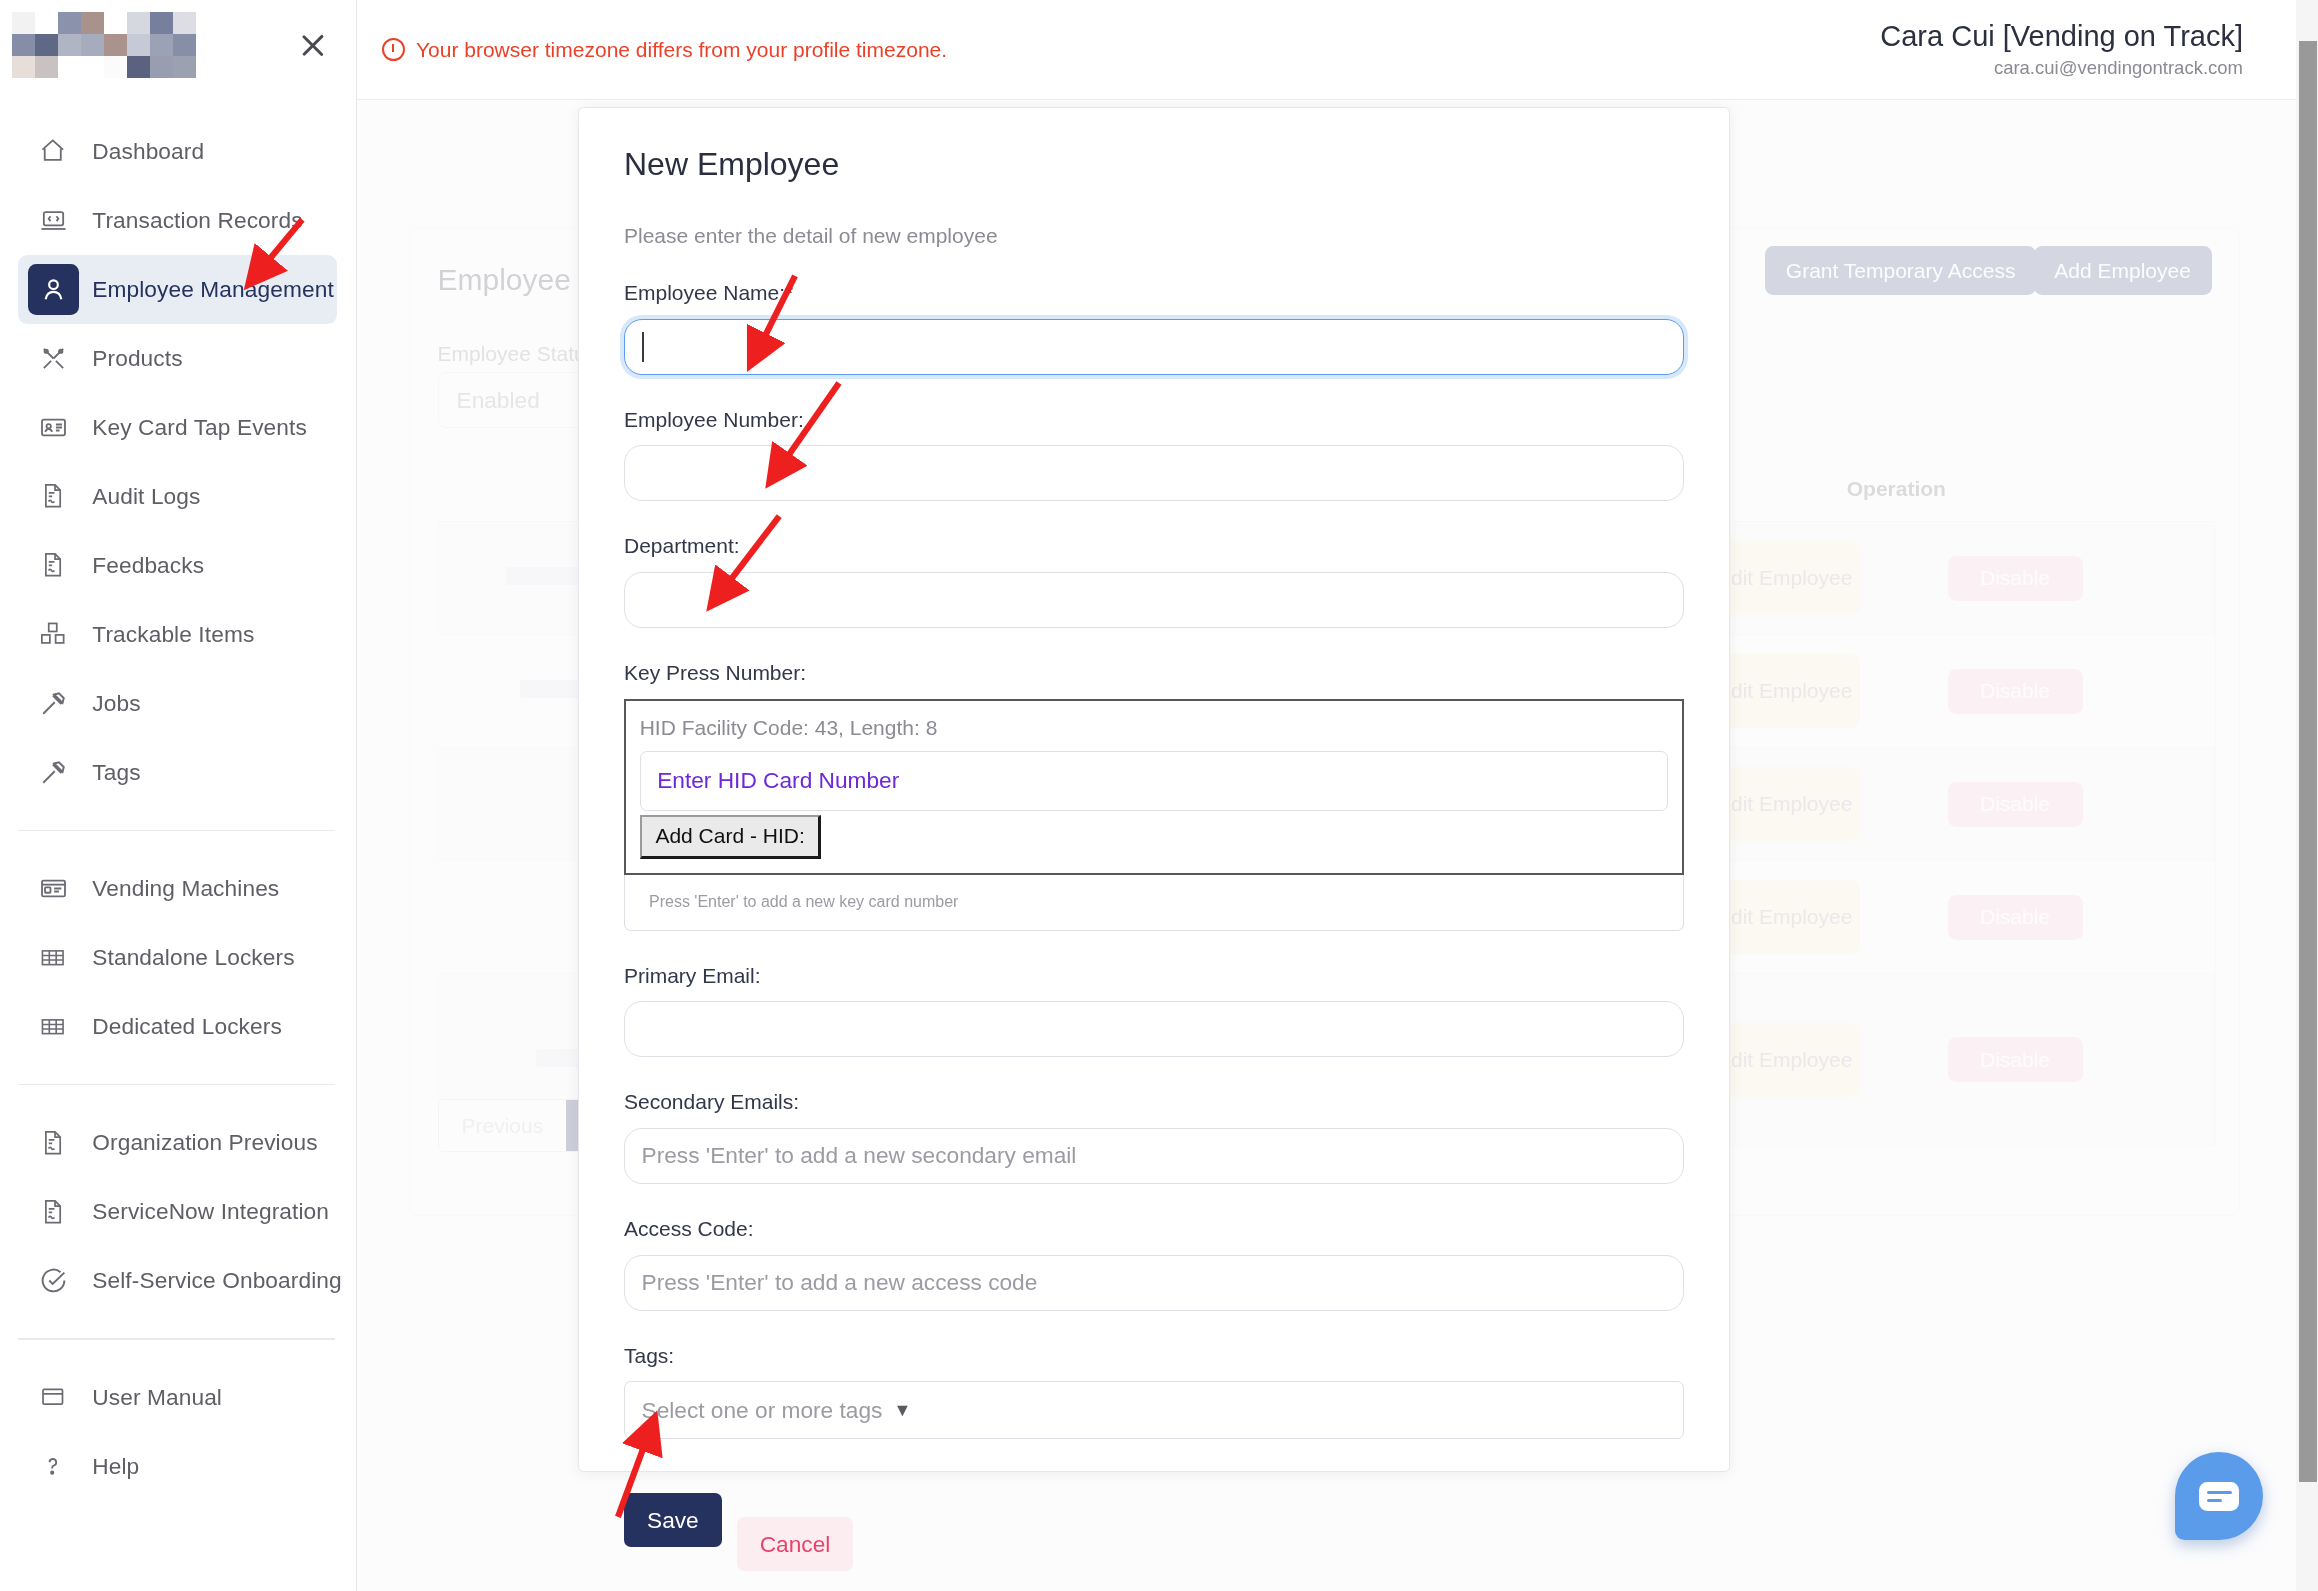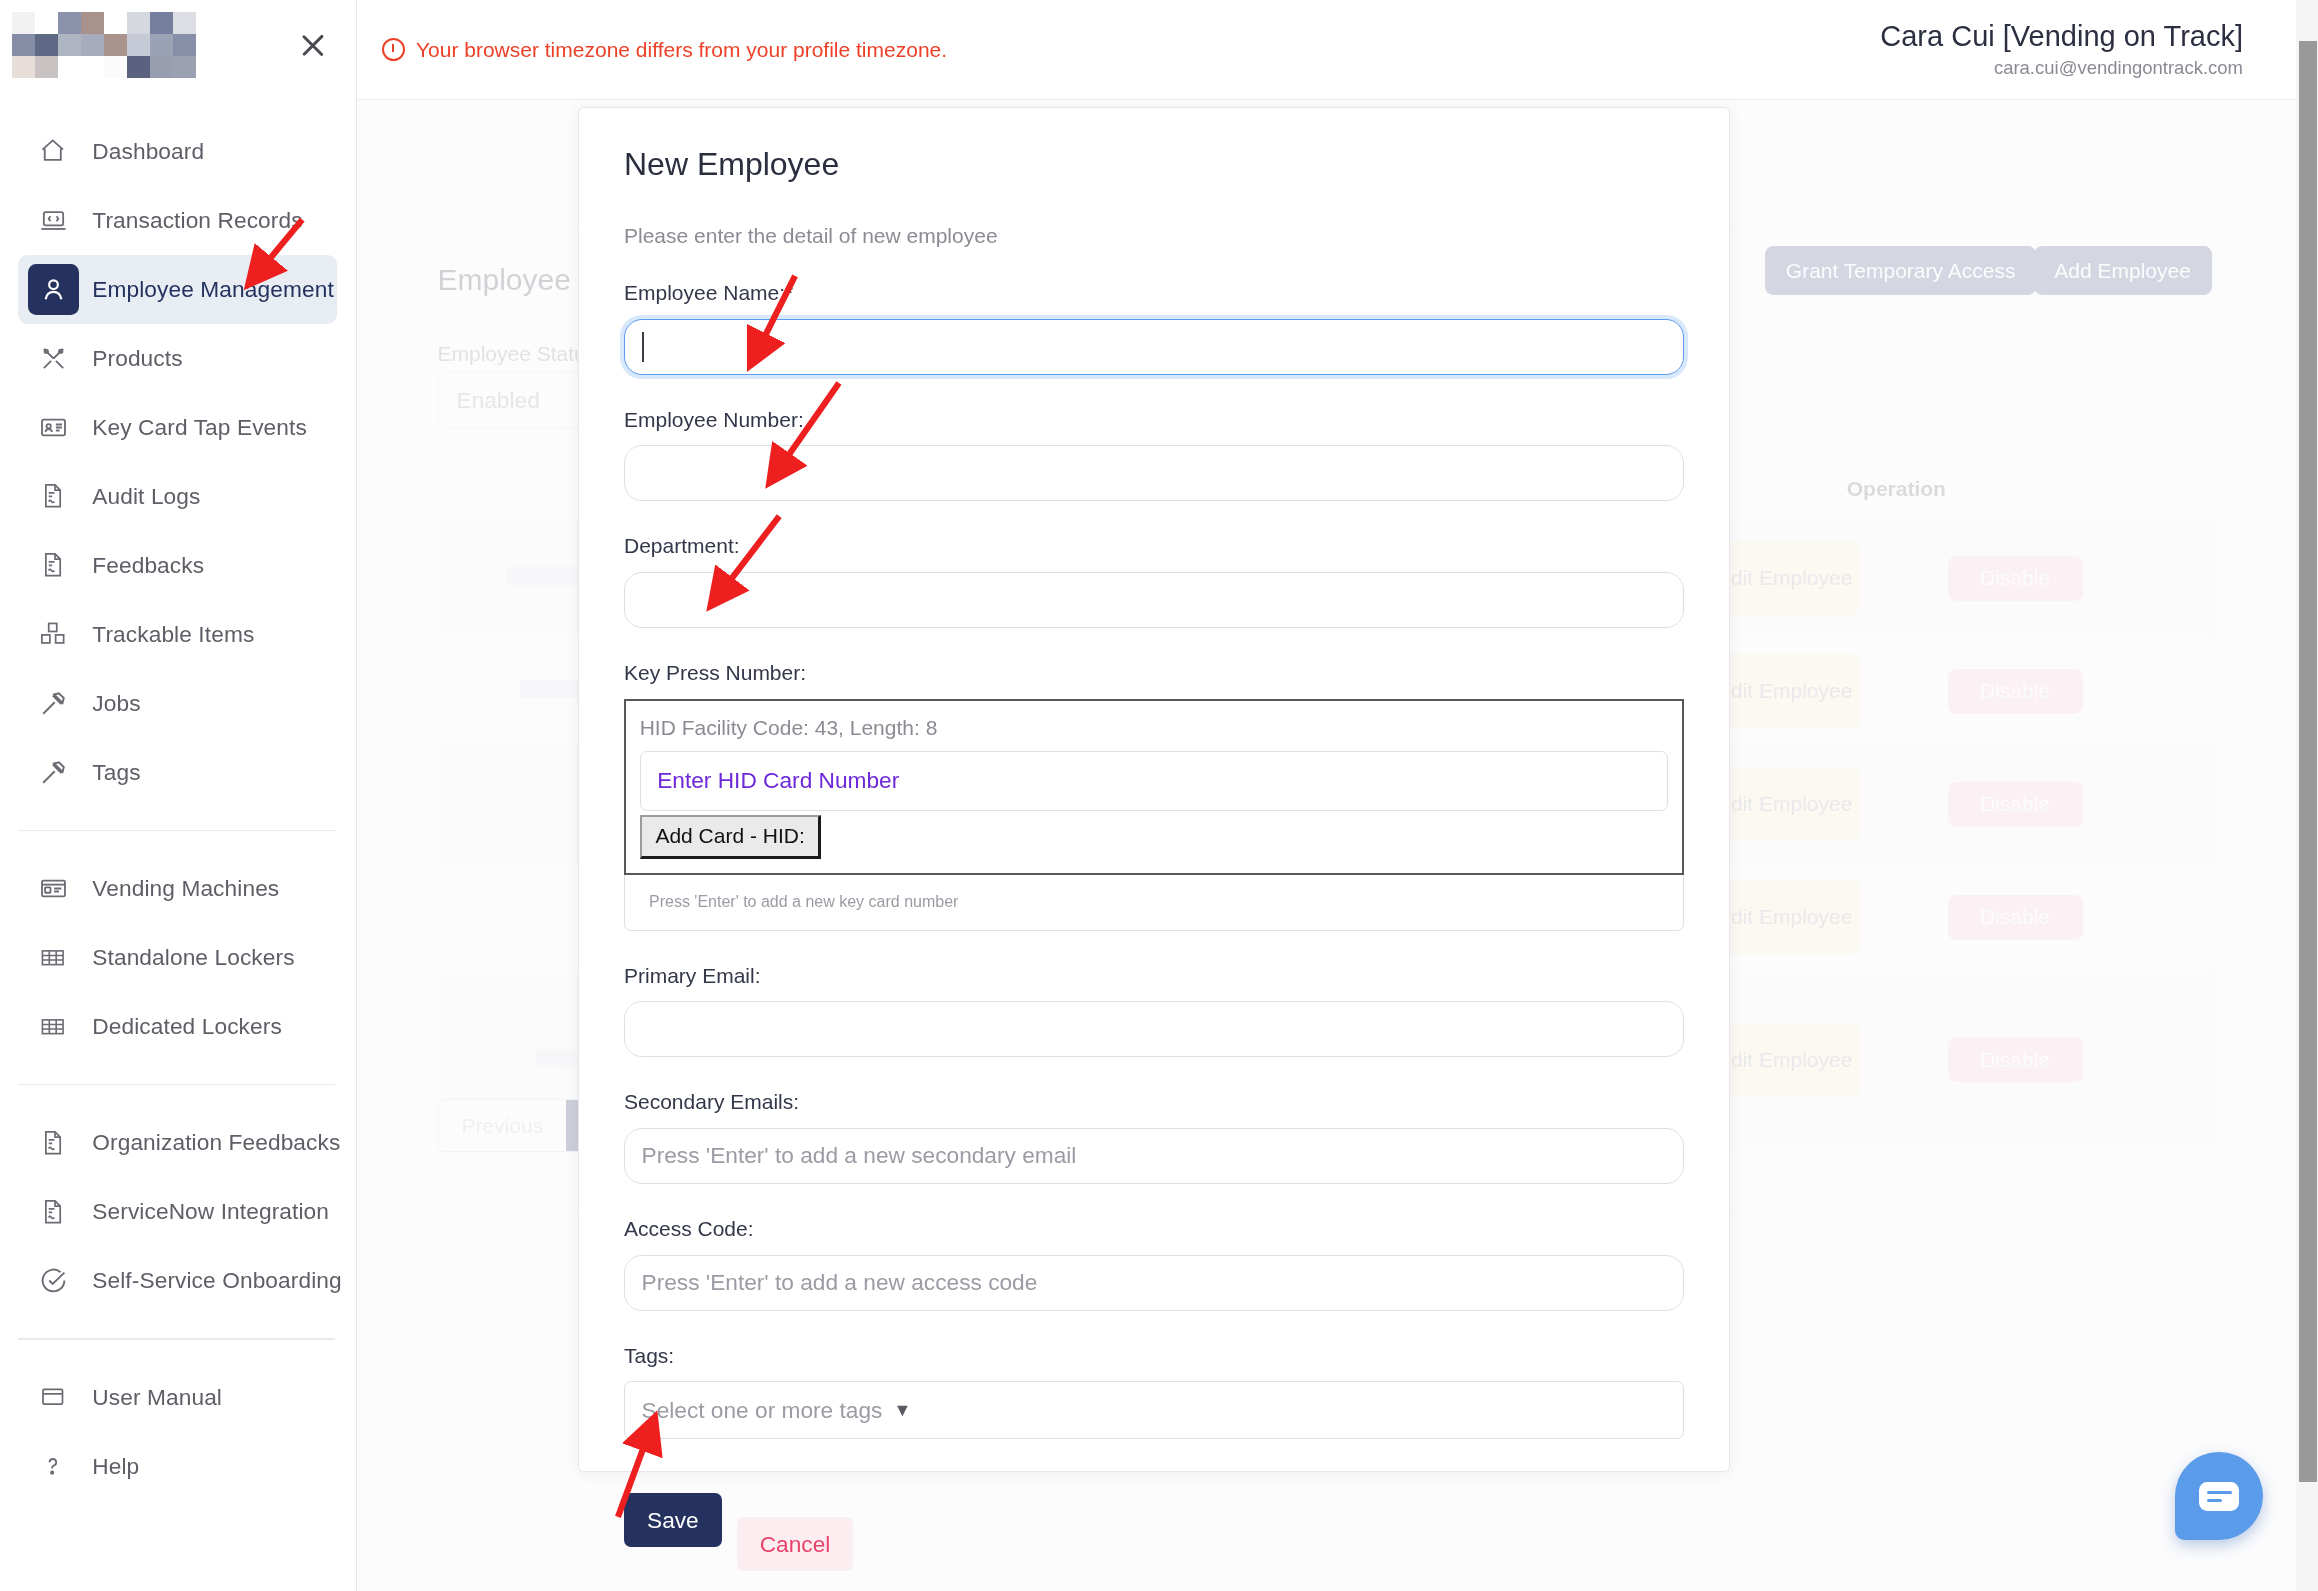--- a/index.html
+++ b/index.html
@@ -432,21 +432,21 @@
 
       <div class="sb-item">
         <span class="ic">
           <svg width="27.5" height="27.5" viewBox="0 0 24 24" fill="none" stroke="currentColor" stroke-width="1.5">
               <path d="M6 2.5h8l4.5 4.5V21.5H6z"></path>
               <path d="M14 2.5V7h4.5"></path>
               <path d="M8.5 9.5h5M8.5 12.5h3"></path>
               <path d="M8.3 17c1-1.2 2-1.2 2.6 0 .6 1.2 1.6 1.2 2.6 0"></path>
             </svg>
         </span>
-        <span class="lbl">Organization Feedbacks</span>
+        <span class="lbl">Organization Previous</span>
       </div>
       <div class="sb-item">
         <span class="ic">
           <svg width="27.5" height="27.5" viewBox="0 0 24 24" fill="none" stroke="currentColor" stroke-width="1.5">
               <path d="M6 2.5h8l4.5 4.5V21.5H6z"></path>
               <path d="M14 2.5V7h4.5"></path>
               <path d="M8.5 9.5h5M8.5 12.5h3"></path>
               <path d="M8.3 17c1-1.2 2-1.2 2.6 0 .6 1.2 1.6 1.2 2.6 0"></path>
             </svg>
         </span>

